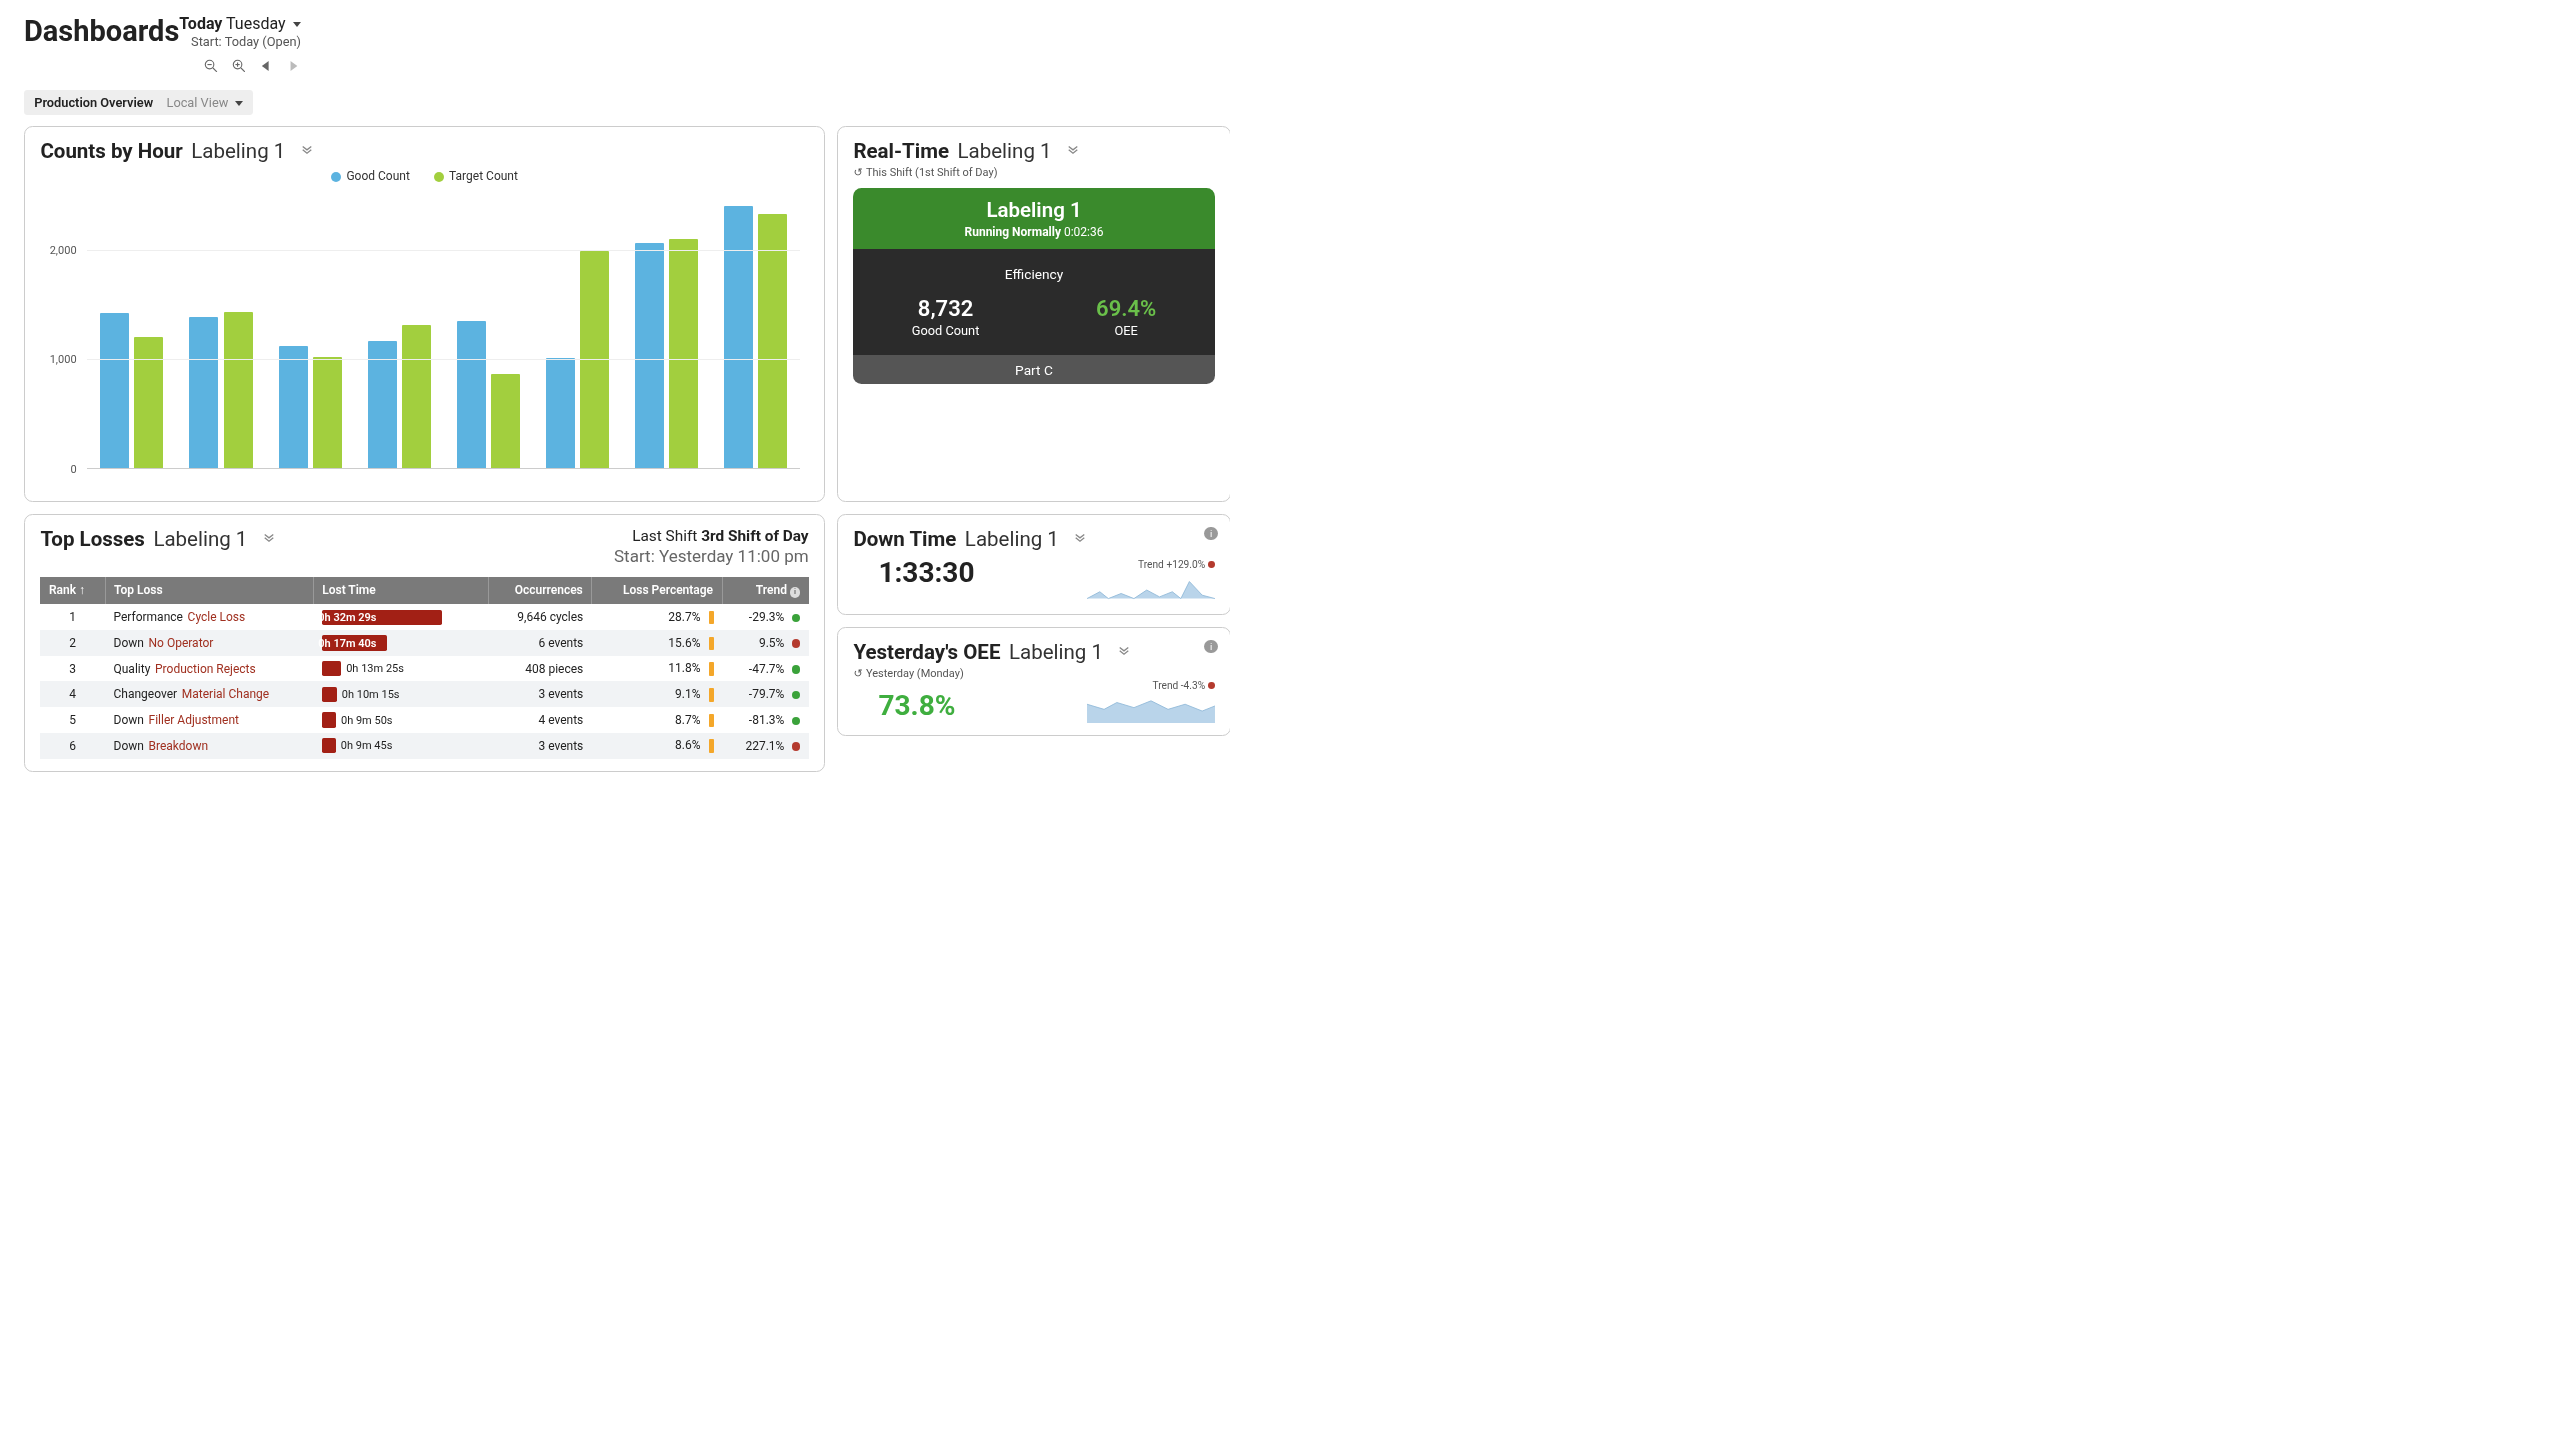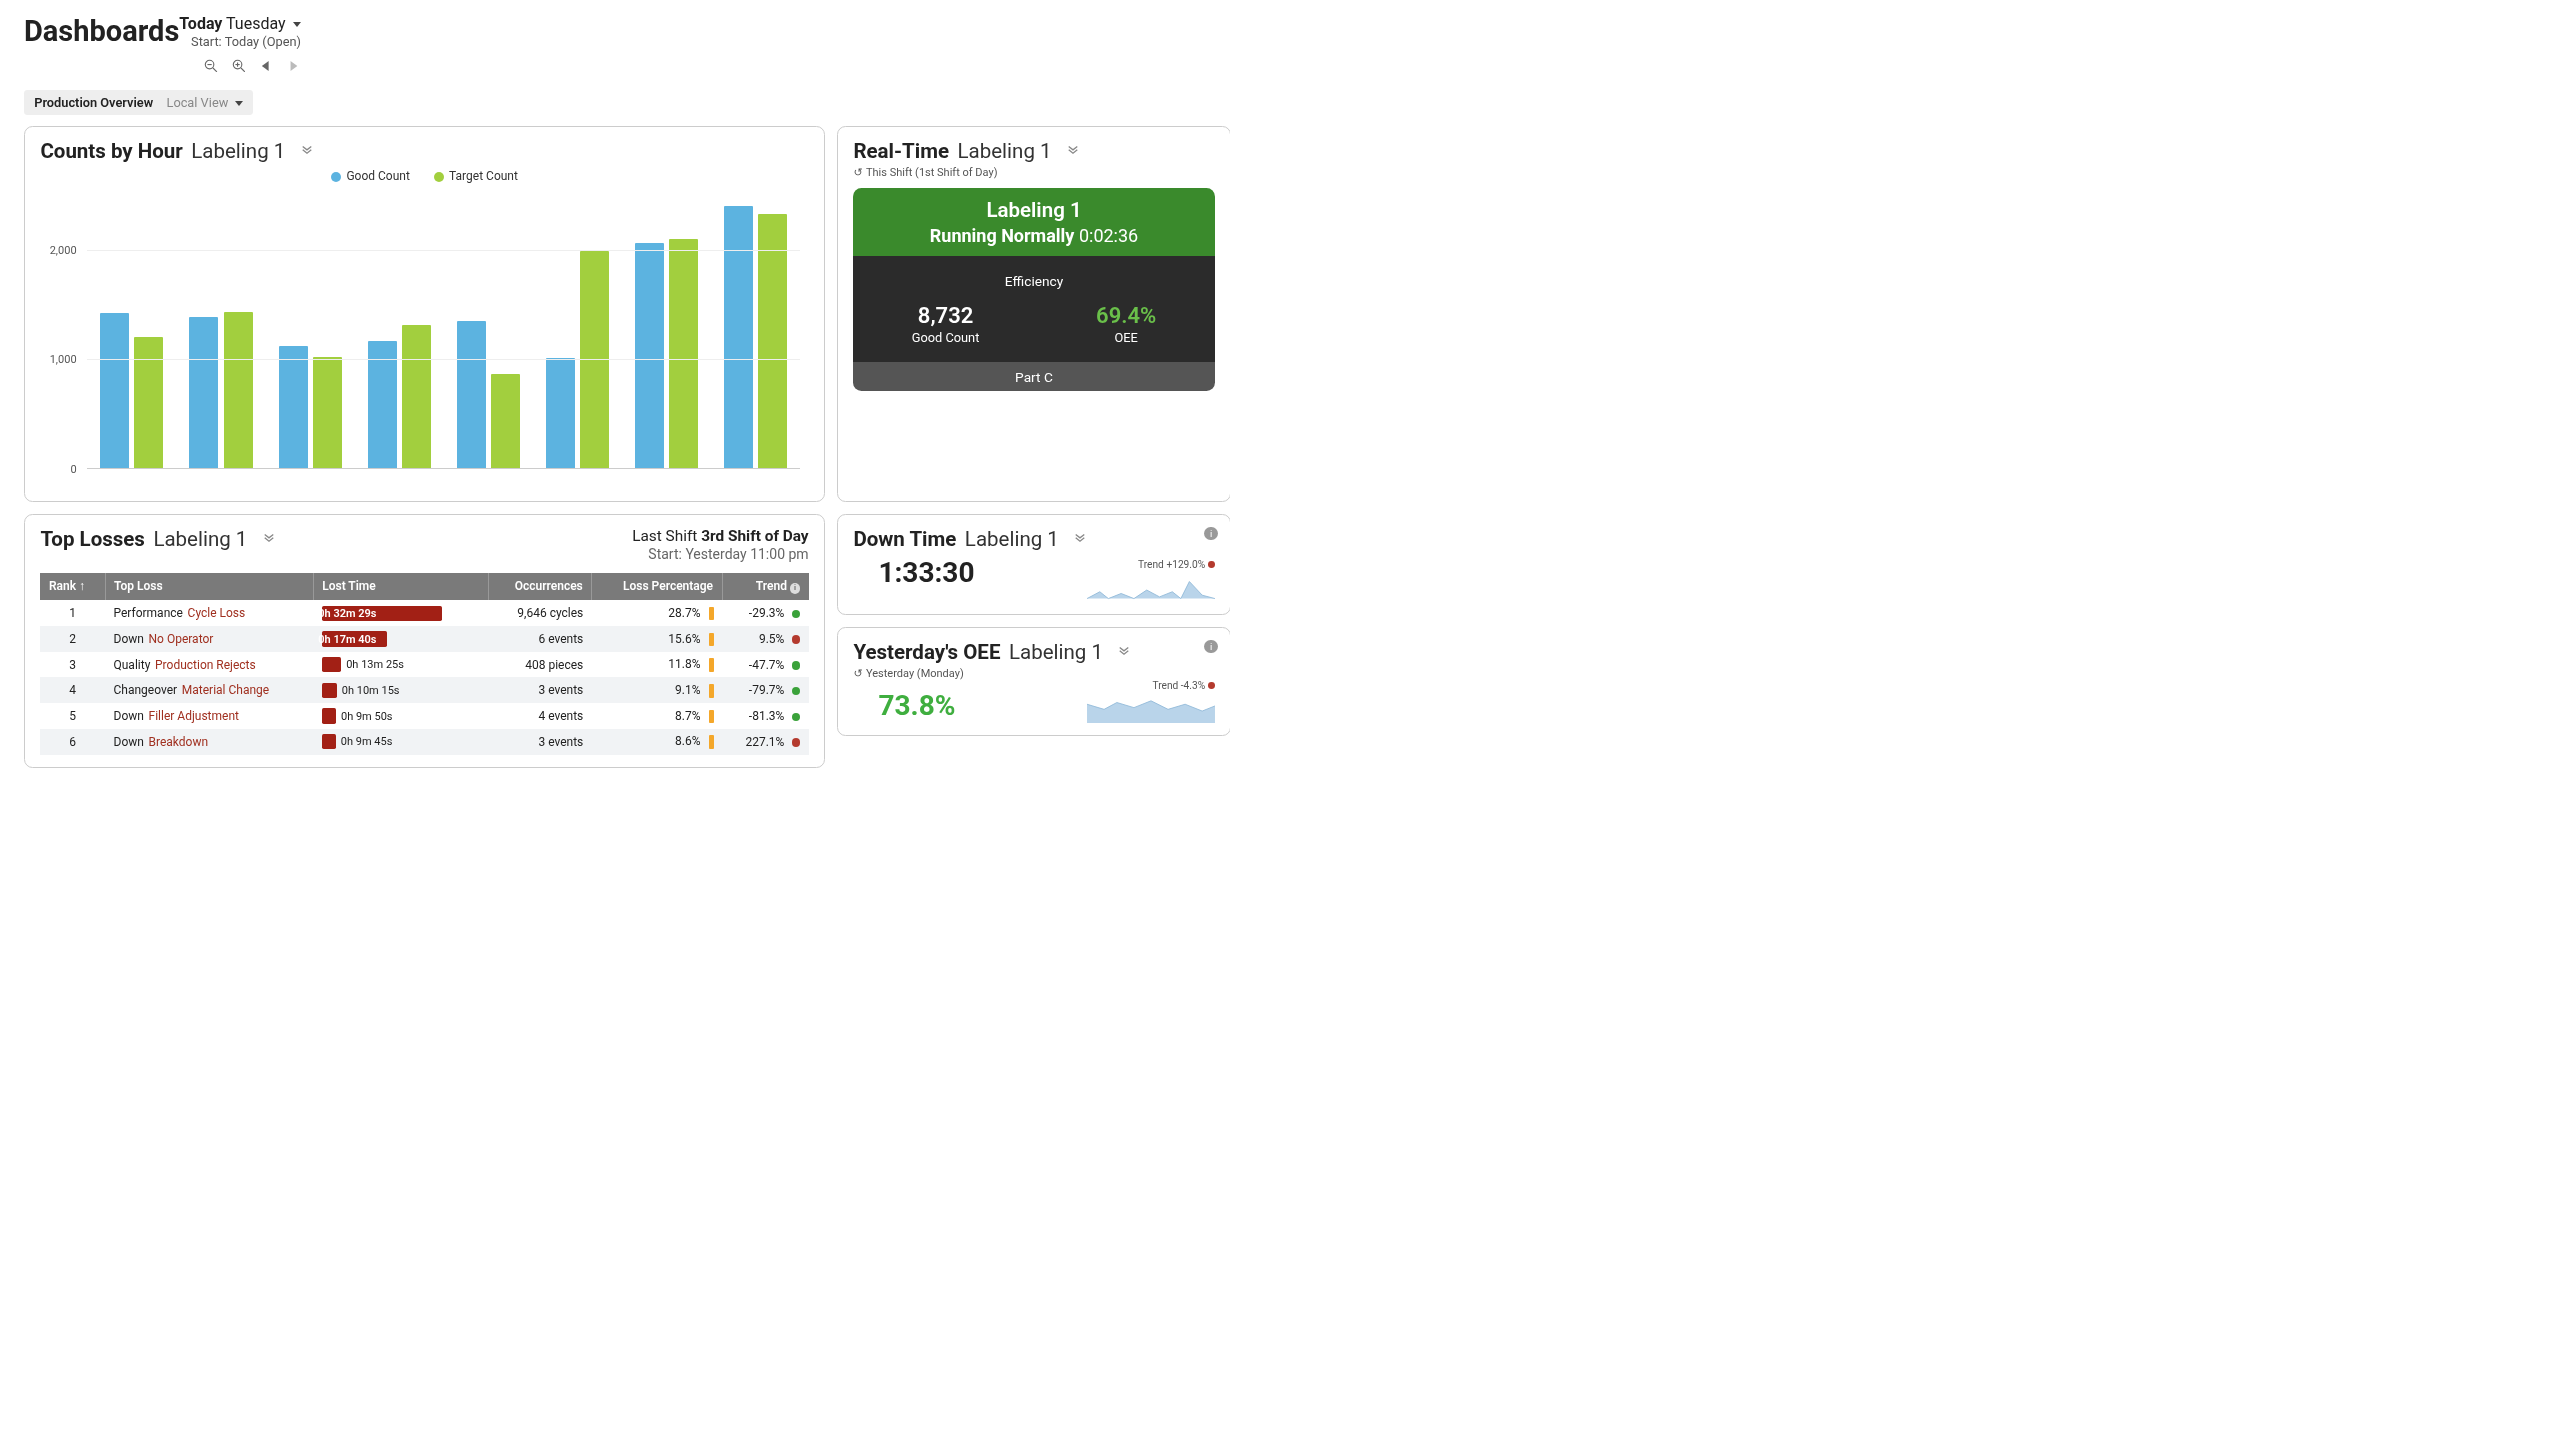--- a/index.html
+++ b/index.html
@@ -43,35 +43,35 @@
   .bar { width: 29px; border-radius: 0.9px 0.9px 0 0; }
   .x-axis { position: absolute; left: 47px; right: 8.5px; bottom: 0; height: 24px; display: flex; }
   .x-lab { flex: 1; text-align: center; font-size: 11px; color: #555; padding-top: 5.1px; }
 
   
   .shift-note { font-size: 11px; color: #555; margin-bottom: 8.5px; }
   .shift-note .rl-ico { margin-right: 3.4px; }
   .rt-card { border-radius: 8.5px; overflow: hidden; }
   .rt-head { background: #3a8a2c; color: #fff; text-align: center; padding: 10.2px 0; }
   .rt-head .rt-name { font-size: 20.5px; font-weight: 600; }
-  .rt-head .rt-status { font-size: 18px; margin-top: 3.4px; }
+  .rt-head .rt-status { font-size: 12px; margin-top: 3.4px; }
   .rt-body { background: #2b2b2b; color: #fff; text-align: center; padding: 15.4px 0 17px; }
   .rt-eff { color: #6ac04a; font-size: 48px; font-weight: 600; }
   .rt-eff-lab { font-size: 13.7px; margin-top: 1.7px; }
   .rt-row2 { display: flex; justify-content: space-around; margin-top: 13.7px; }
   .rt-col .val { font-size: 22px; font-weight: 600; }
   .rt-col .lab { font-size: 12.8px; margin-top: 1.7px; }
   .rt-col.green .val { color: #6ac04a; }
   .rt-foot { background: #555; color: #fff; text-align: center; padding: 6.8px 0; font-size: 13.7px; }
 
   
   .tl-head-row { display: flex; justify-content: space-between; align-items: flex-start; }
   .tl-right { text-align: right; }
   .tl-right .l1 { font-size: 15.4px; }
-  .tl-right .l2 { font-size: 14px; color: #666; margin-top: 1.7px; }
+  .tl-right .l2 { font-size: 17px; color: #666; margin-top: 1.7px; }
   table.tl { width: 100%; border-collapse: collapse; margin-top: 10.2px; font-size: 12px; }
   table.tl thead th { background: #7a7a7a; color: #fff; font-weight: 600; text-align: left; padding: 6.8px 8.5px; border-right: 0.9px solid #999; }
   table.tl thead th:last-child { border-right: none; }
   table.tl thead th.r { text-align: right; }
   table.tl tbody td { padding: 5.1px 8.5px; border-bottom: 0; }
   table.tl tbody tr.alt { background: #f1f3f5; }
   .tl-cat { color: #222; }
   .tl-reason { color: #a03020; margin-left: 1.7px; }
   .lt-cell { position: relative; min-width: 145px; }
   .lt-bar { height: 15.4px; background: #a22015; border-radius: 1.7px; display: inline-block; vertical-align: middle; }

